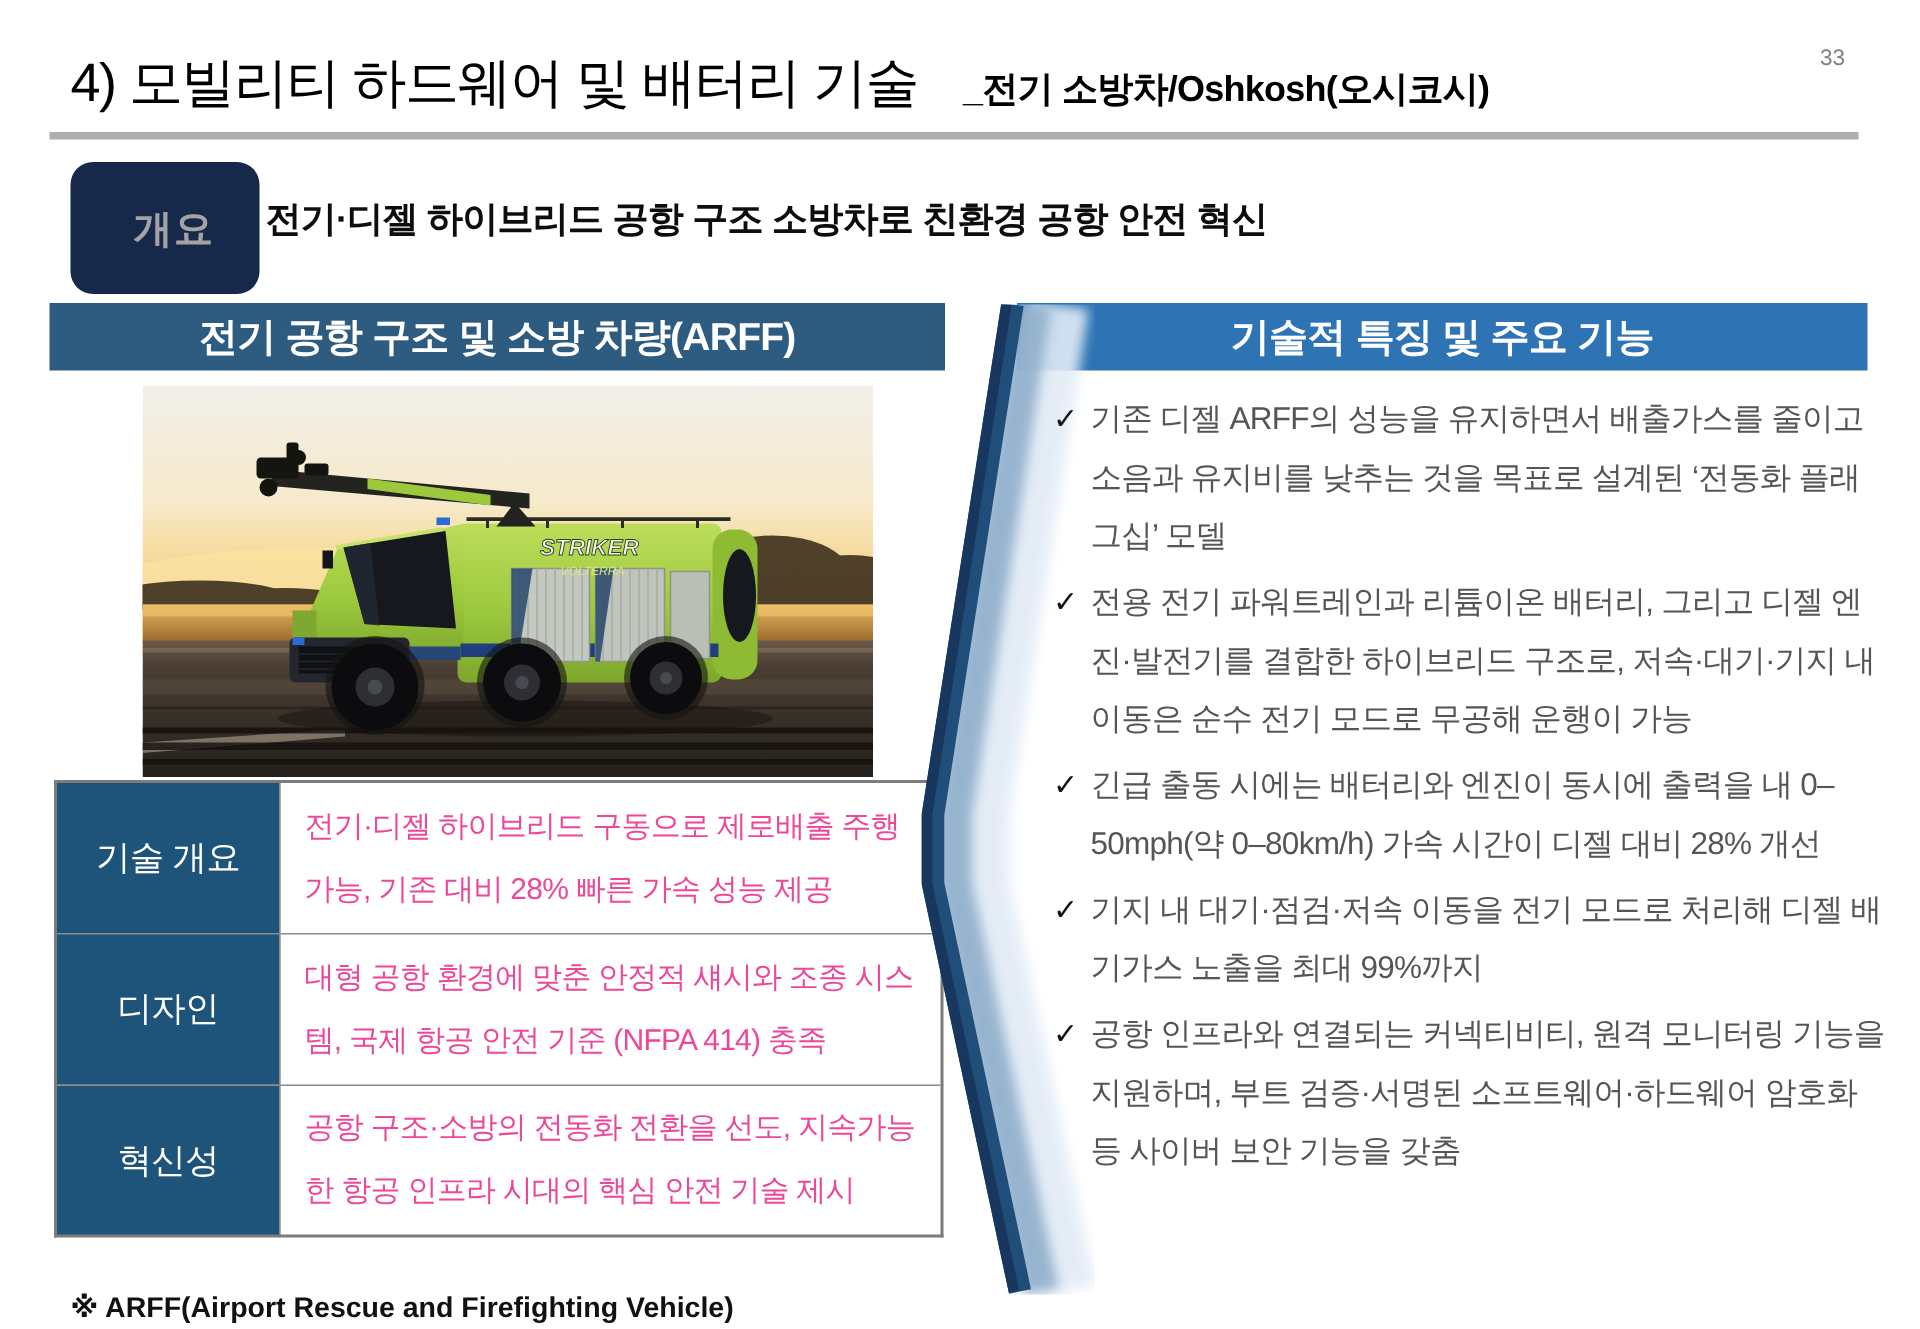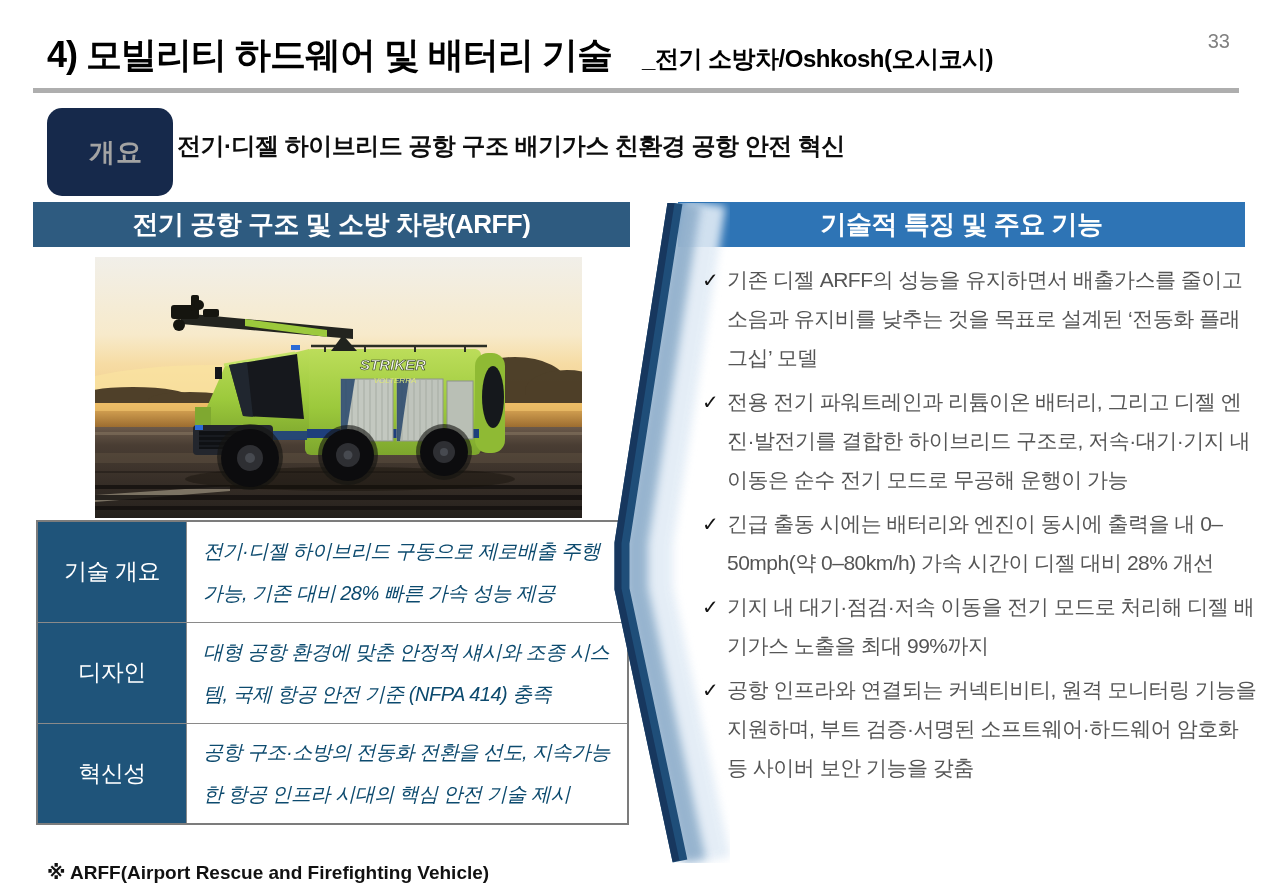--- a/index.html
+++ b/index.html
@@ -2,23 +2,23 @@
 <html lang="ko"><head>
 <meta charset="utf-8">
 <style>
   html,body{margin:0;padding:0;background:#ffffff;}
   .slide{
     position:relative;width:1280px;height:886px;background:#ffffff;overflow:hidden;
     font-family:"Liberation Sans","DejaVu Sans",sans-serif;color:#1a1a1a;
   }
   
   .title-wrap{position:absolute;left:47px;top:34px;width:1130px;line-height:1.15;white-space:nowrap;}
-  .title-main{font-size:36px;font-weight:700;color:#000;letter-spacing:-1px;}
+  .title-main{font-size:36px;font-weight:400;color:#000;letter-spacing:-1px;}
   .title-sub{font-size:24px;font-weight:700;color:#000;letter-spacing:-0.5px;margin-left:30px;}
-  .page-num{position:absolute;right:50px;top:30px;font-size:20px;color:#808080;text-align:right;}
+  .page-num{position:absolute;right:50px;top:30px;font-size:15px;color:#808080;text-align:right;}
   .title-rule{position:absolute;left:33px;top:88px;width:1206px;height:5px;background:#aeaeae;}
   
   .badge{
     position:absolute;left:47px;top:108px;width:114px;height:88px;background:#16294b;
     border-radius:15px;color:#a3a3a3;font-size:26px;font-weight:700;
     display:flex;align-items:center;justify-content:center;letter-spacing:1px;padding-left:12px;
   }
   .overview-text{
     position:absolute;left:177px;top:108px;height:76px;display:flex;align-items:center;
     font-size:24px;font-weight:700;color:#0d0d0d;letter-spacing:-0.5px;white-space:nowrap;
@@ -38,22 +38,22 @@
     position:absolute;left:36px;top:520px;width:593px;height:304px;
     border-collapse:collapse;table-layout:fixed;
   }
   .spec-table td{border:1px solid #8a8a8a;}
   .spec-table{border:2px solid #7c7c7c;}
   .spec-table .lbl{
     width:146px;background:#1f547a;color:#ffffff;font-size:23px;font-weight:400;
     text-align:center;vertical-align:middle;letter-spacing:-0.5px;
   }
   .spec-table .val{
-    background:#ffffff;color:#0c4a6e;font-size:20px;line-height:42px;
-    padding:6px 10px 6px 16px;vertical-align:middle;letter-spacing:-0.5px;font-style:italic;
+    background:#ffffff;color:#ec4899;font-size:20px;line-height:42px;
+    padding:6px 10px 6px 16px;vertical-align:middle;letter-spacing:-0.5px;
   }
   .spec-row{height:101px;}
   
   .footnote{position:absolute;left:47px;top:861px;font-size:19px;font-weight:600;color:#111111;}
   
   .divider{position:absolute;left:610px;top:203px;width:120px;height:660px;pointer-events:none;}
   
   .bullets{position:absolute;left:702px;top:260px;width:556px;list-style:none;margin:0;padding:0;}
   .bullets li{
     position:relative;padding-left:25px;margin:0 0 5px 0;
@@ -66,21 +66,21 @@
 
 <div class="slide">
 
   <div class="title-wrap">
     <span class="title-main">4) 모빌리티 하드웨어 및 배터리 기술</span><span class="title-sub">_전기 소방차/Oshkosh(오시코시)</span>
   </div>
   <div class="page-num">33</div>
   <div class="title-rule"></div>
 
   <div class="badge">개요</div>
-  <div class="overview-text">전기·디젤 하이브리드 공항 구조 배기가스 친환경 공항 안전 혁신</div>
+  <div class="overview-text">전기·디젤 하이브리드 공항 구조 소방차로 친환경 공항 안전 혁신</div>
 
   <div class="panel-header right">기술적 특징 및 주요 기능</div>
   <div class="panel-header left">전기 공항 구조 및 소방 차량(ARFF)</div>
 
   <div class="photo">
     <svg width="487" height="261" viewBox="0 0 487 261">
       <defs>
         <linearGradient id="sky" x1="0" y1="0" x2="0" y2="1">
           <stop offset="0" stop-color="#f1efe9"></stop>
           <stop offset="0.45" stop-color="#f7eacb"></stop>

